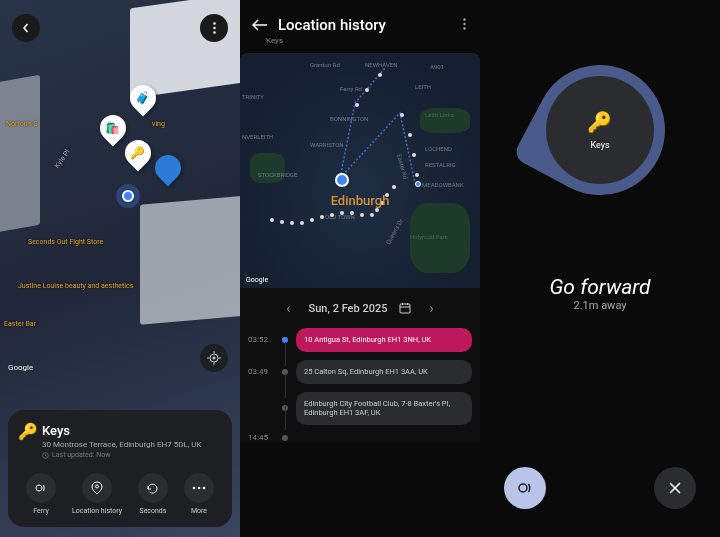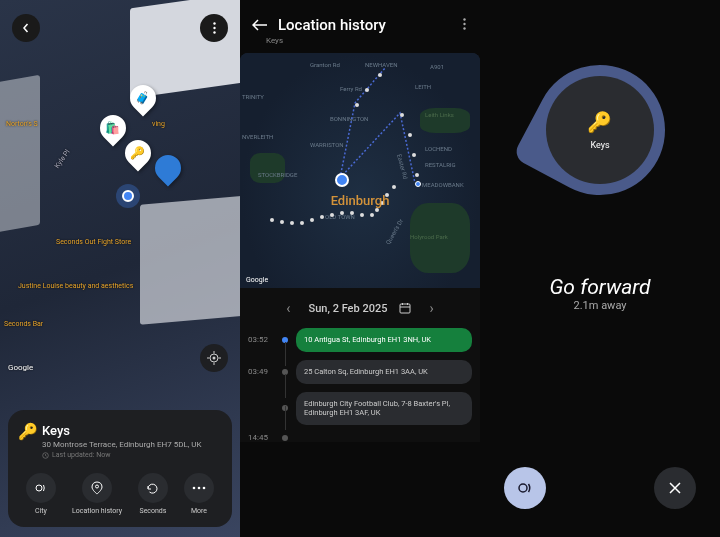--- a/index.html
+++ b/index.html
@@ -57,21 +57,21 @@
 .date-arrow { font-size: 14px; color: #888; padding: 0 6px; }
 .date-text { font-size: 11px; font-weight: 500; }
 .cal-icon { font-size: 11px; }
 .hist-list { padding: 0 8px; background: #0f0f0f; }
 .hist-item { display: flex; align-items: center; gap: 8px; margin-bottom: 8px; position: relative; }
 .hist-time { font-size: 8px; color: #888; width: 26px; flex-shrink: 0; }
 .hist-dot { width: 6px; height: 6px; border-radius: 50%; background: #555; flex-shrink: 0; }
 .hist-dot.active { background: #4285f4; }
 .hist-line { position: absolute; left: 37px; top: 14px; width: 1px; height: 24px; background: #333; }
 .hist-addr { font-size: 7.5px; color: #ccc; background: #2a2c30; padding: 7px 8px; border-radius: 10px; flex: 1; line-height: 1.3; }
-.hist-addr.active { background: #15803d; color: #fff; }
+.hist-addr.active { background: #be185d; color: #fff; }
 
 
 .compass-container { position: absolute; top: 65px; left: 50%; transform: translateX(-50%); }
 .compass-pointer { width: 130px; height: 130px; background: #4a5a8a; border-radius: 50% 50% 50% 10%; transform: rotate(28deg); display: flex; align-items: center; justify-content: center; }
 .compass-inner { width: 108px; height: 108px; background: #2a2c30; border-radius: 50%; transform: rotate(-28deg); display: flex; flex-direction: column; align-items: center; justify-content: center; gap: 6px; }
 .compass-key { font-size: 20px; color: #e8a52b; }
 .compass-name { font-size: 9px; color: #fff; }
 .direction { position: absolute; top: 275px; left: 0; right: 0; text-align: center; color: #fff; }
 .direction-text { font-size: 21px; font-weight: 400; font-style: italic; }
 .distance-text { font-size: 11px; color: #aaa; margin-top: 0; }
@@ -116,23 +116,23 @@
         <span class="pin-icon">🔑</span>
       </div>
     </div>
   <div class="pin pin-4">
       <div class="pin-body"></div>
     </div>
   <div class="blue-dot"></div>
   <div class="poi" style="top:120px;left:6px">Norton's S</div>
   <div class="poi" style="top:120px;left:152px">ving</div>
   <div class="poi" style="top:155px;left:52px;color:#aab;transform:rotate(-55deg)">Kyle Pl</div>
-  <div class="poi" style="top:238px;left:56px">Seconds Out Fight Store</div>
+  <div class="poi" style="top:238px;left:28px">Seconds Out Fight Store</div>
   <div class="poi" style="top:282px;left:18px">Justine Louise beauty and aesthetics</div>
-  <div class="poi" style="top:320px;left:4px">Seconds Bar</div>
+  <div class="poi" style="top:320px;left:4px">Easter Bar</div>
   <div class="locate-btn">
     <svg width="14" height="14" viewBox="0 0 14 14">
         <circle cx="7" cy="7" r="4" stroke="#ccc" fill="none"></circle>
         <circle cx="7" cy="7" r="1.5" fill="#ccc"></circle>
         <line x1="7" y1="0" x2="7" y2="2.5" stroke="#ccc"></line>
         <line x1="7" y1="11.5" x2="7" y2="14" stroke="#ccc"></line>
         <line x1="0" y1="7" x2="2.5" y2="7" stroke="#ccc"></line>
         <line x1="11.5" y1="7" x2="14" y2="7" stroke="#ccc"></line>
       </svg>
   </div>
@@ -151,21 +151,21 @@
       <span>Last updated: Now</span>
     </div>
     <div class="card-actions">
       <div class="card-action">
         <div class="action-icon">
             <svg width="14" height="14" viewBox="0 0 14 14">
               <circle cx="5" cy="7" r="3" stroke="#fff" fill="none"></circle>
               <path d="M9.5 4 Q11 7 9.5 10" stroke="#fff" fill="none"></path>
             </svg>
           </div>
-        <span class="action-label">City</span>
+        <span class="action-label">Ferry</span>
       </div>
       <div class="card-action">
         <div class="action-icon">
             <svg width="12" height="14" viewBox="0 0 12 14">
               <path d="M6 1 C3 1 1 3 1 6 C1 9 6 13 6 13 C6 13 11 9 11 6 C11 3 9 1 6 1" stroke="#fff" fill="none"></path>
               <circle cx="6" cy="5.5" r="1.5" stroke="#fff" fill="none"></circle>
             </svg>
           </div>
         <span class="action-label">Location history</span>
       </div>

